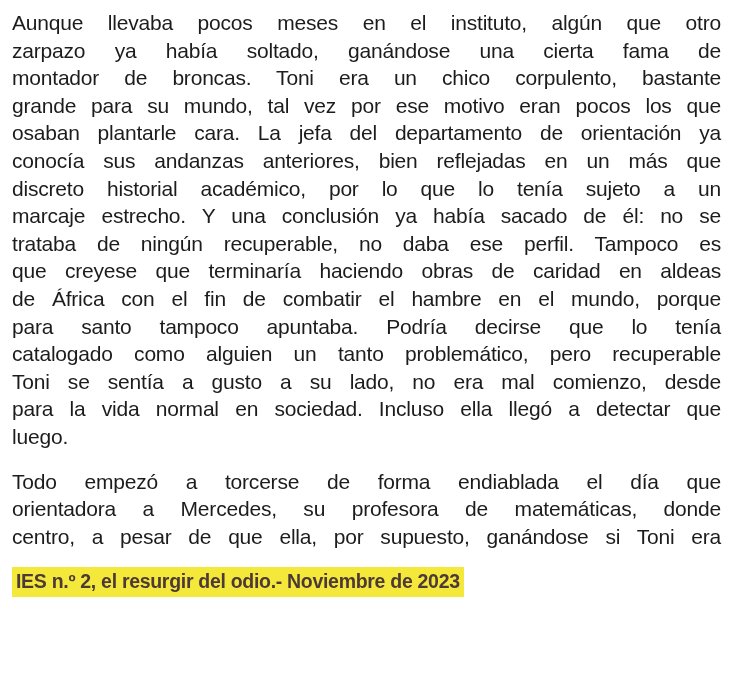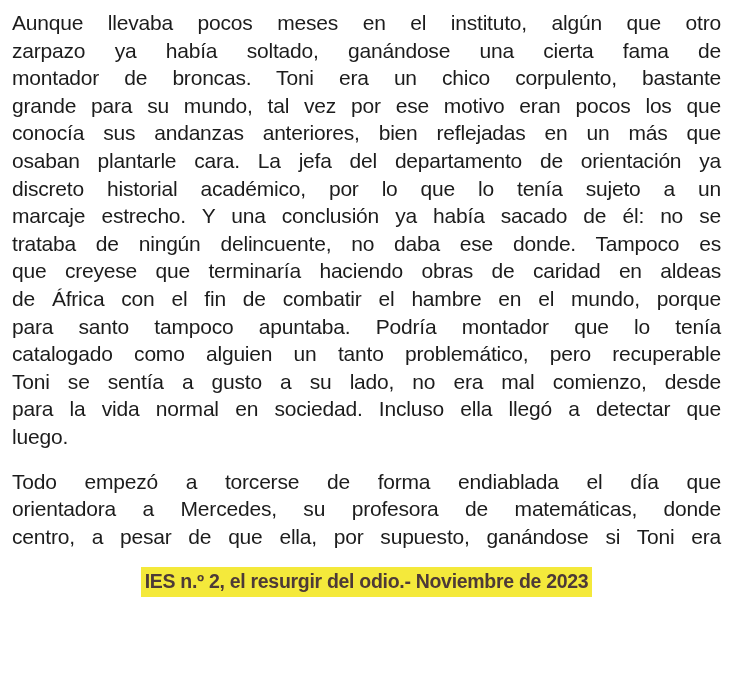--- a/index.html
+++ b/index.html
@@ -36,21 +36,20 @@
     text-align: justify;
     text-align-last: justify;
     white-space: normal;
   }
   .para .line.last {
     text-align: justify;
     text-align-last: left;
   }
   .footer {
     margin-top: 15px;
-    text-align: center;
     line-height: 27px;
   }
   .footer .hl {
     display: inline-block;
     background: var(--footer-hl);
     color: var(--footer-text);
     font-weight: bold;
     font-size: 19.5px;
     letter-spacing: -0.3px;
     padding: 1px 4px 2px 4px;
@@ -59,28 +58,28 @@
 </head>
 <body>
 
 <div class="page">
   <div class="body-text">
     <div class="para">
         <div class="line">Aunque llevaba pocos meses en el instituto, algún que otro</div>
         <div class="line">zarpazo ya había soltado, ganándose una cierta fama de</div>
         <div class="line">montador de broncas. Toni era un chico corpulento, bastante</div>
         <div class="line">grande para su mundo, tal vez por ese motivo eran pocos los que</div>
+        <div class="line">osaban plantarle cara. La jefa del departamento de orientación ya</div>
         <div class="line">conocía sus andanzas anteriores, bien reflejadas en un más que</div>
-        <div class="line">osaban plantarle cara. La jefa del departamento de orientación ya</div>
         <div class="line">discreto historial académico, por lo que lo tenía sujeto a un</div>
         <div class="line">marcaje estrecho. Y una conclusión ya había sacado de él: no se</div>
-        <div class="line">trataba de ningún delincuente, no daba ese donde. Tampoco es</div>
+        <div class="line">trataba de ningún recuperable, no daba ese perfil. Tampoco es</div>
         <div class="line">que creyese que terminaría haciendo obras de caridad en aldeas</div>
         <div class="line">de África con el fin de combatir el hambre en el mundo, porque</div>
-        <div class="line">para santo tampoco apuntaba. Podría montador que lo tenía</div>
+        <div class="line">para santo tampoco apuntaba. Podría decirse que lo tenía</div>
         <div class="line">catalogado como alguien un tanto problemático, pero recuperable</div>
         <div class="line">Toni se sentía a gusto a su lado, no era mal comienzo, desde</div>
         <div class="line">para la vida normal en sociedad. Incluso ella llegó a detectar que</div>
         <div class="line last">luego.</div>
       </div>
     <div class="para">
         <div class="line">Todo empezó a torcerse de forma endiablada el día que</div>
         <div class="line">orientadora a Mercedes, su profesora de matemáticas, donde</div>
         <div class="line">centro, a pesar de que ella, por supuesto, ganándose si Toni era</div>
       </div>

